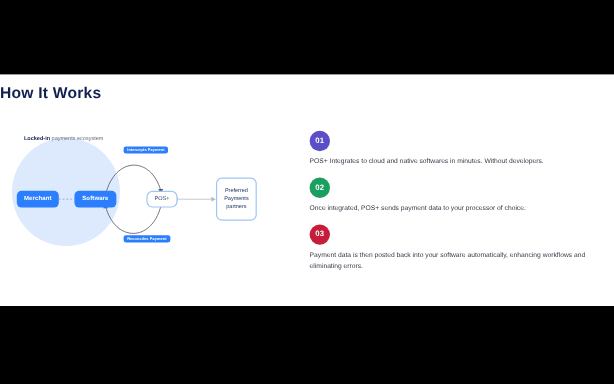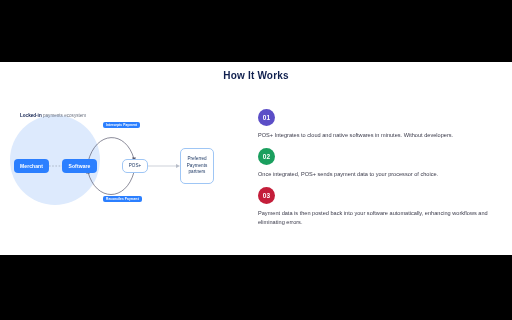--- a/index.html
+++ b/index.html
@@ -21,22 +21,21 @@
     width: 512px; height: 193px;
     background: #ffffff;
     overflow: hidden;
   }
 
   
   #title {
     position: absolute;
     left: 0; top: 8px;
     width: 512px;
-    text-align: center;
-    font-size: 10px;
+    font-size: 13px;
     font-weight: bold;
     letter-spacing: 0.2px;
     color: #10204f;
   }
 
   
   #diagram {
     position: absolute;
     left: 0px; top: 42px;
     width: 240px; height: 130px;

